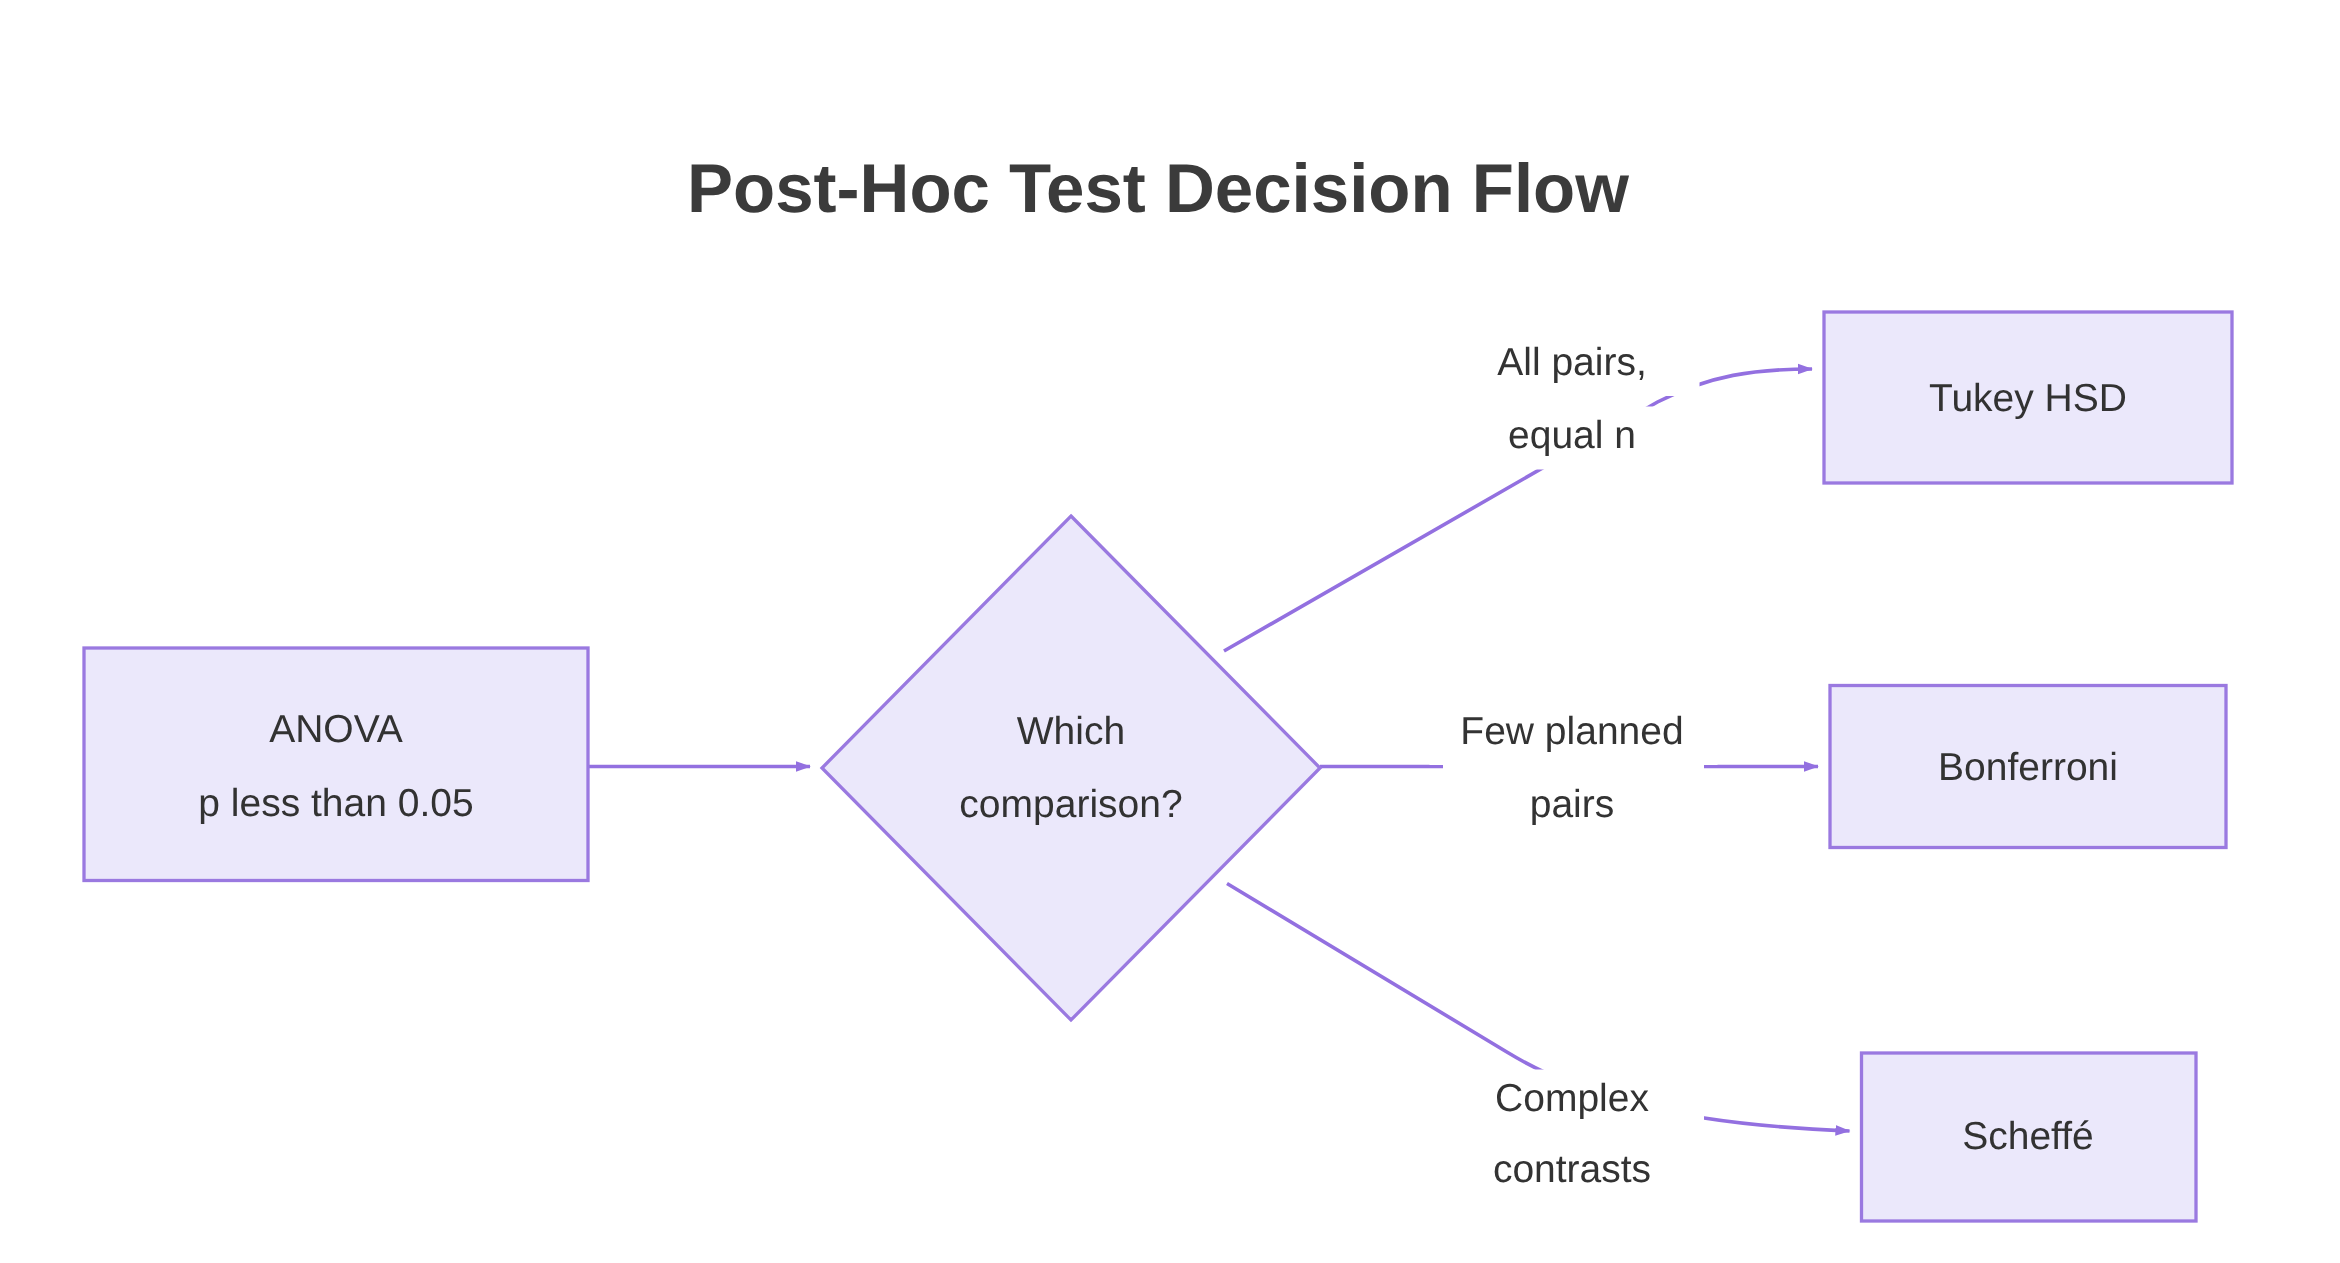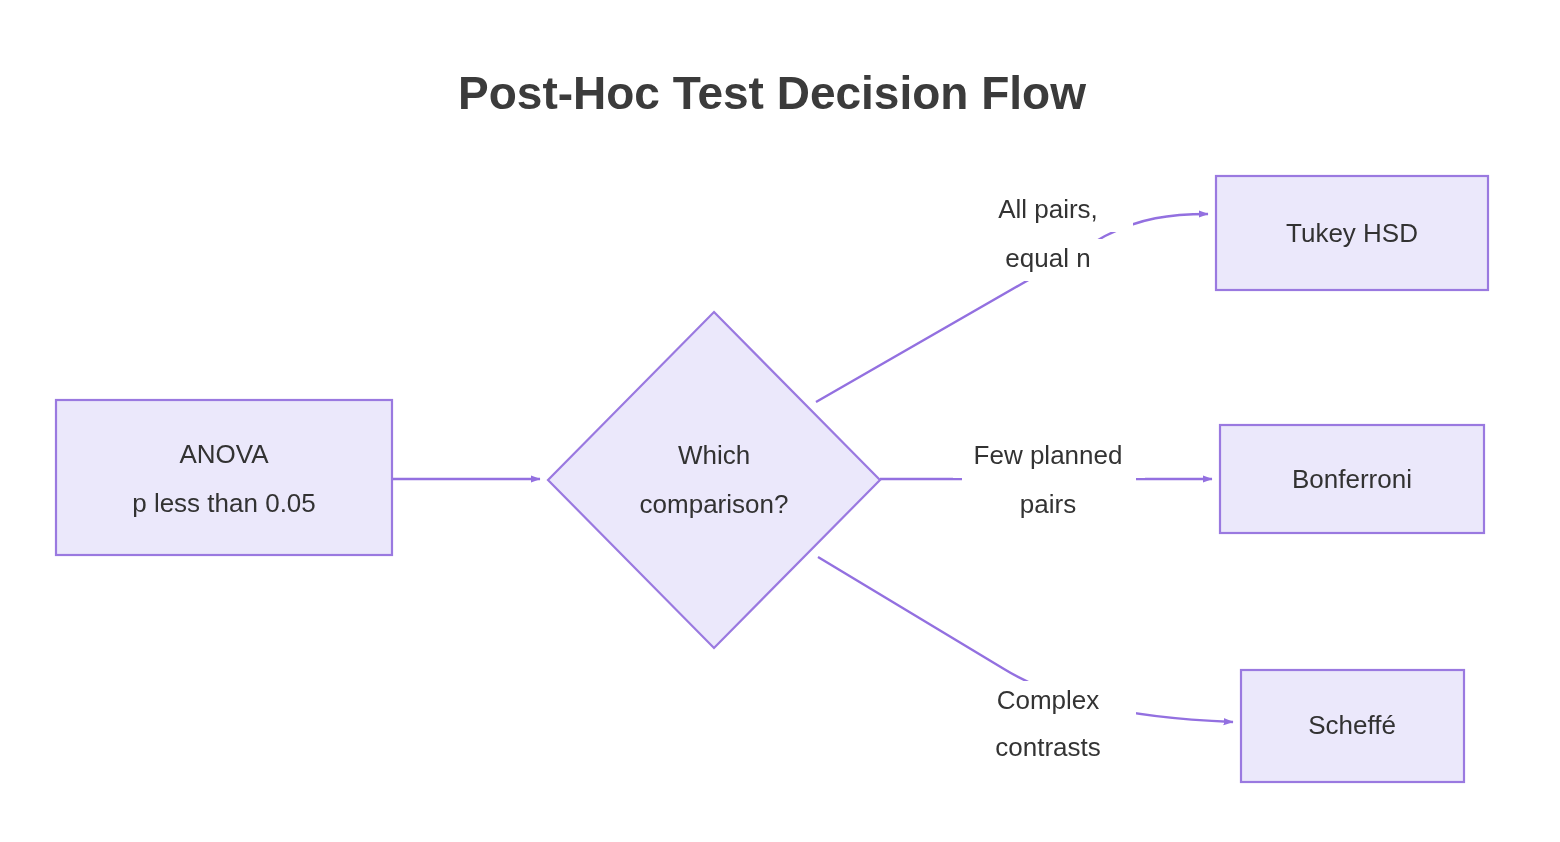--- a/index.html
+++ b/index.html
@@ -11,20 +11,21 @@
     width: 1560px;
     height: 842px;
     font-family: "Liberation Sans", sans-serif;
     overflow: hidden;
   }
   #canvas {
     position: relative;
     width: 1560px;
     height: 670px;
     background: #ffffff;
+    margin-top: 32px;
   }
   svg#flow {
     position: absolute;
     top: 0;
     left: 0;
     width: 1560px;
     height: 842px;
   }
   .node-shape {
     fill: #ebe8fb;

